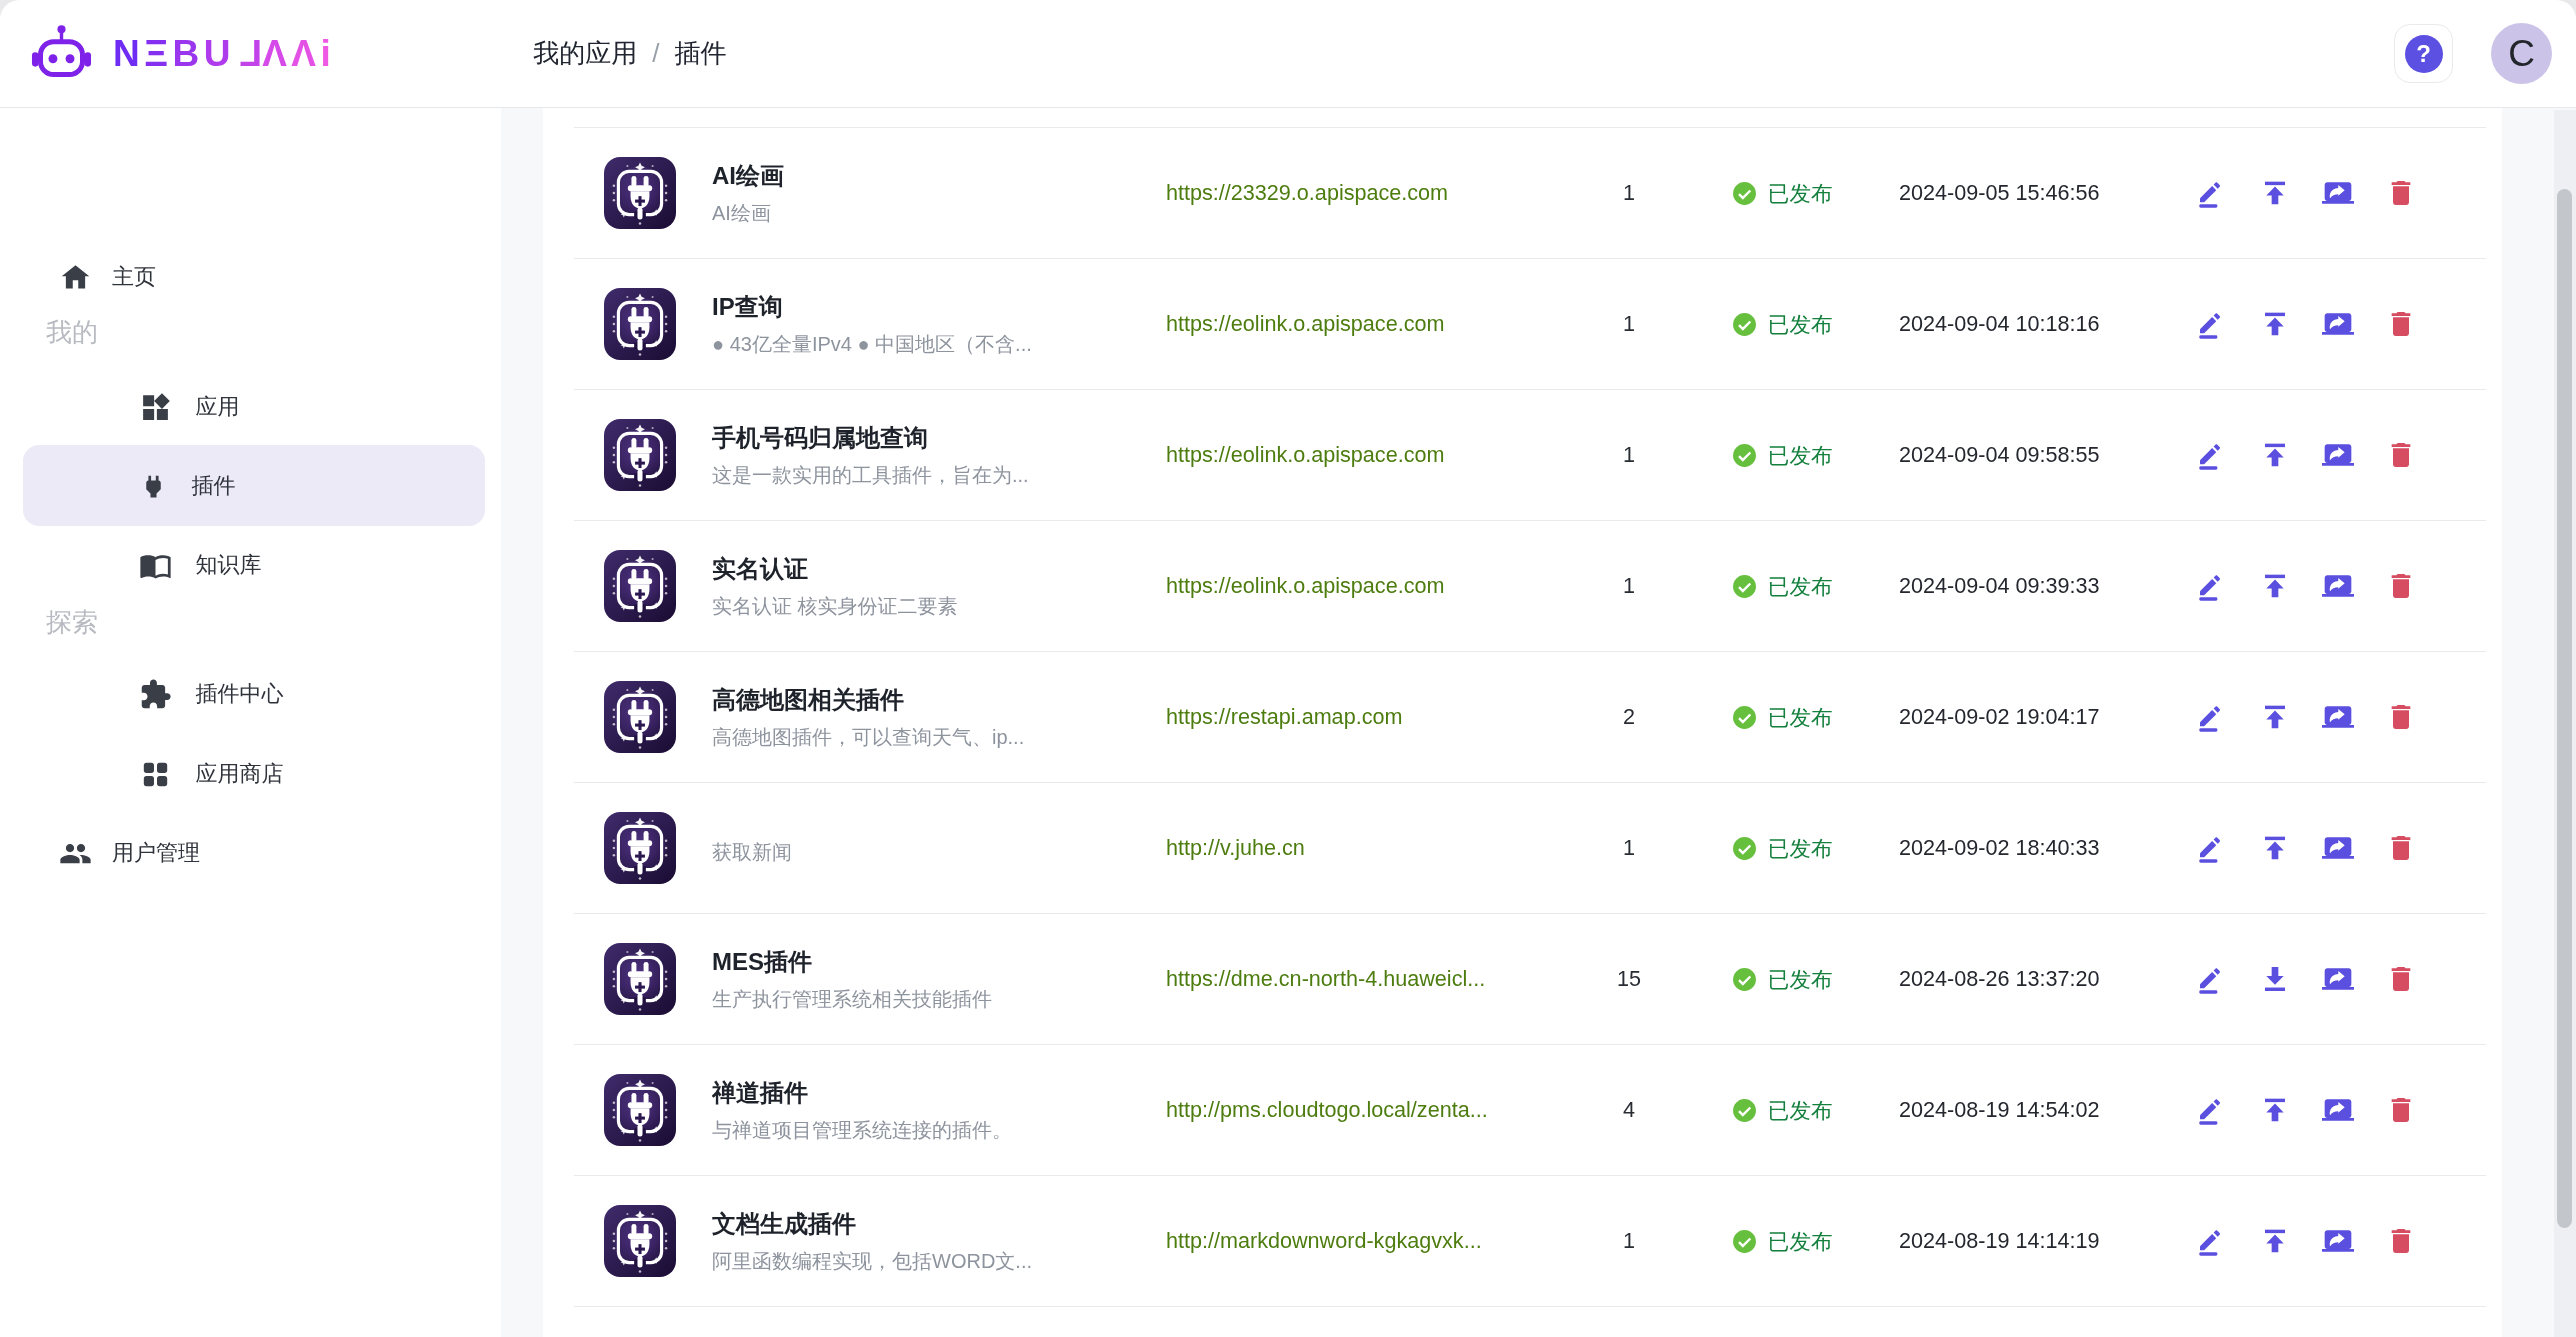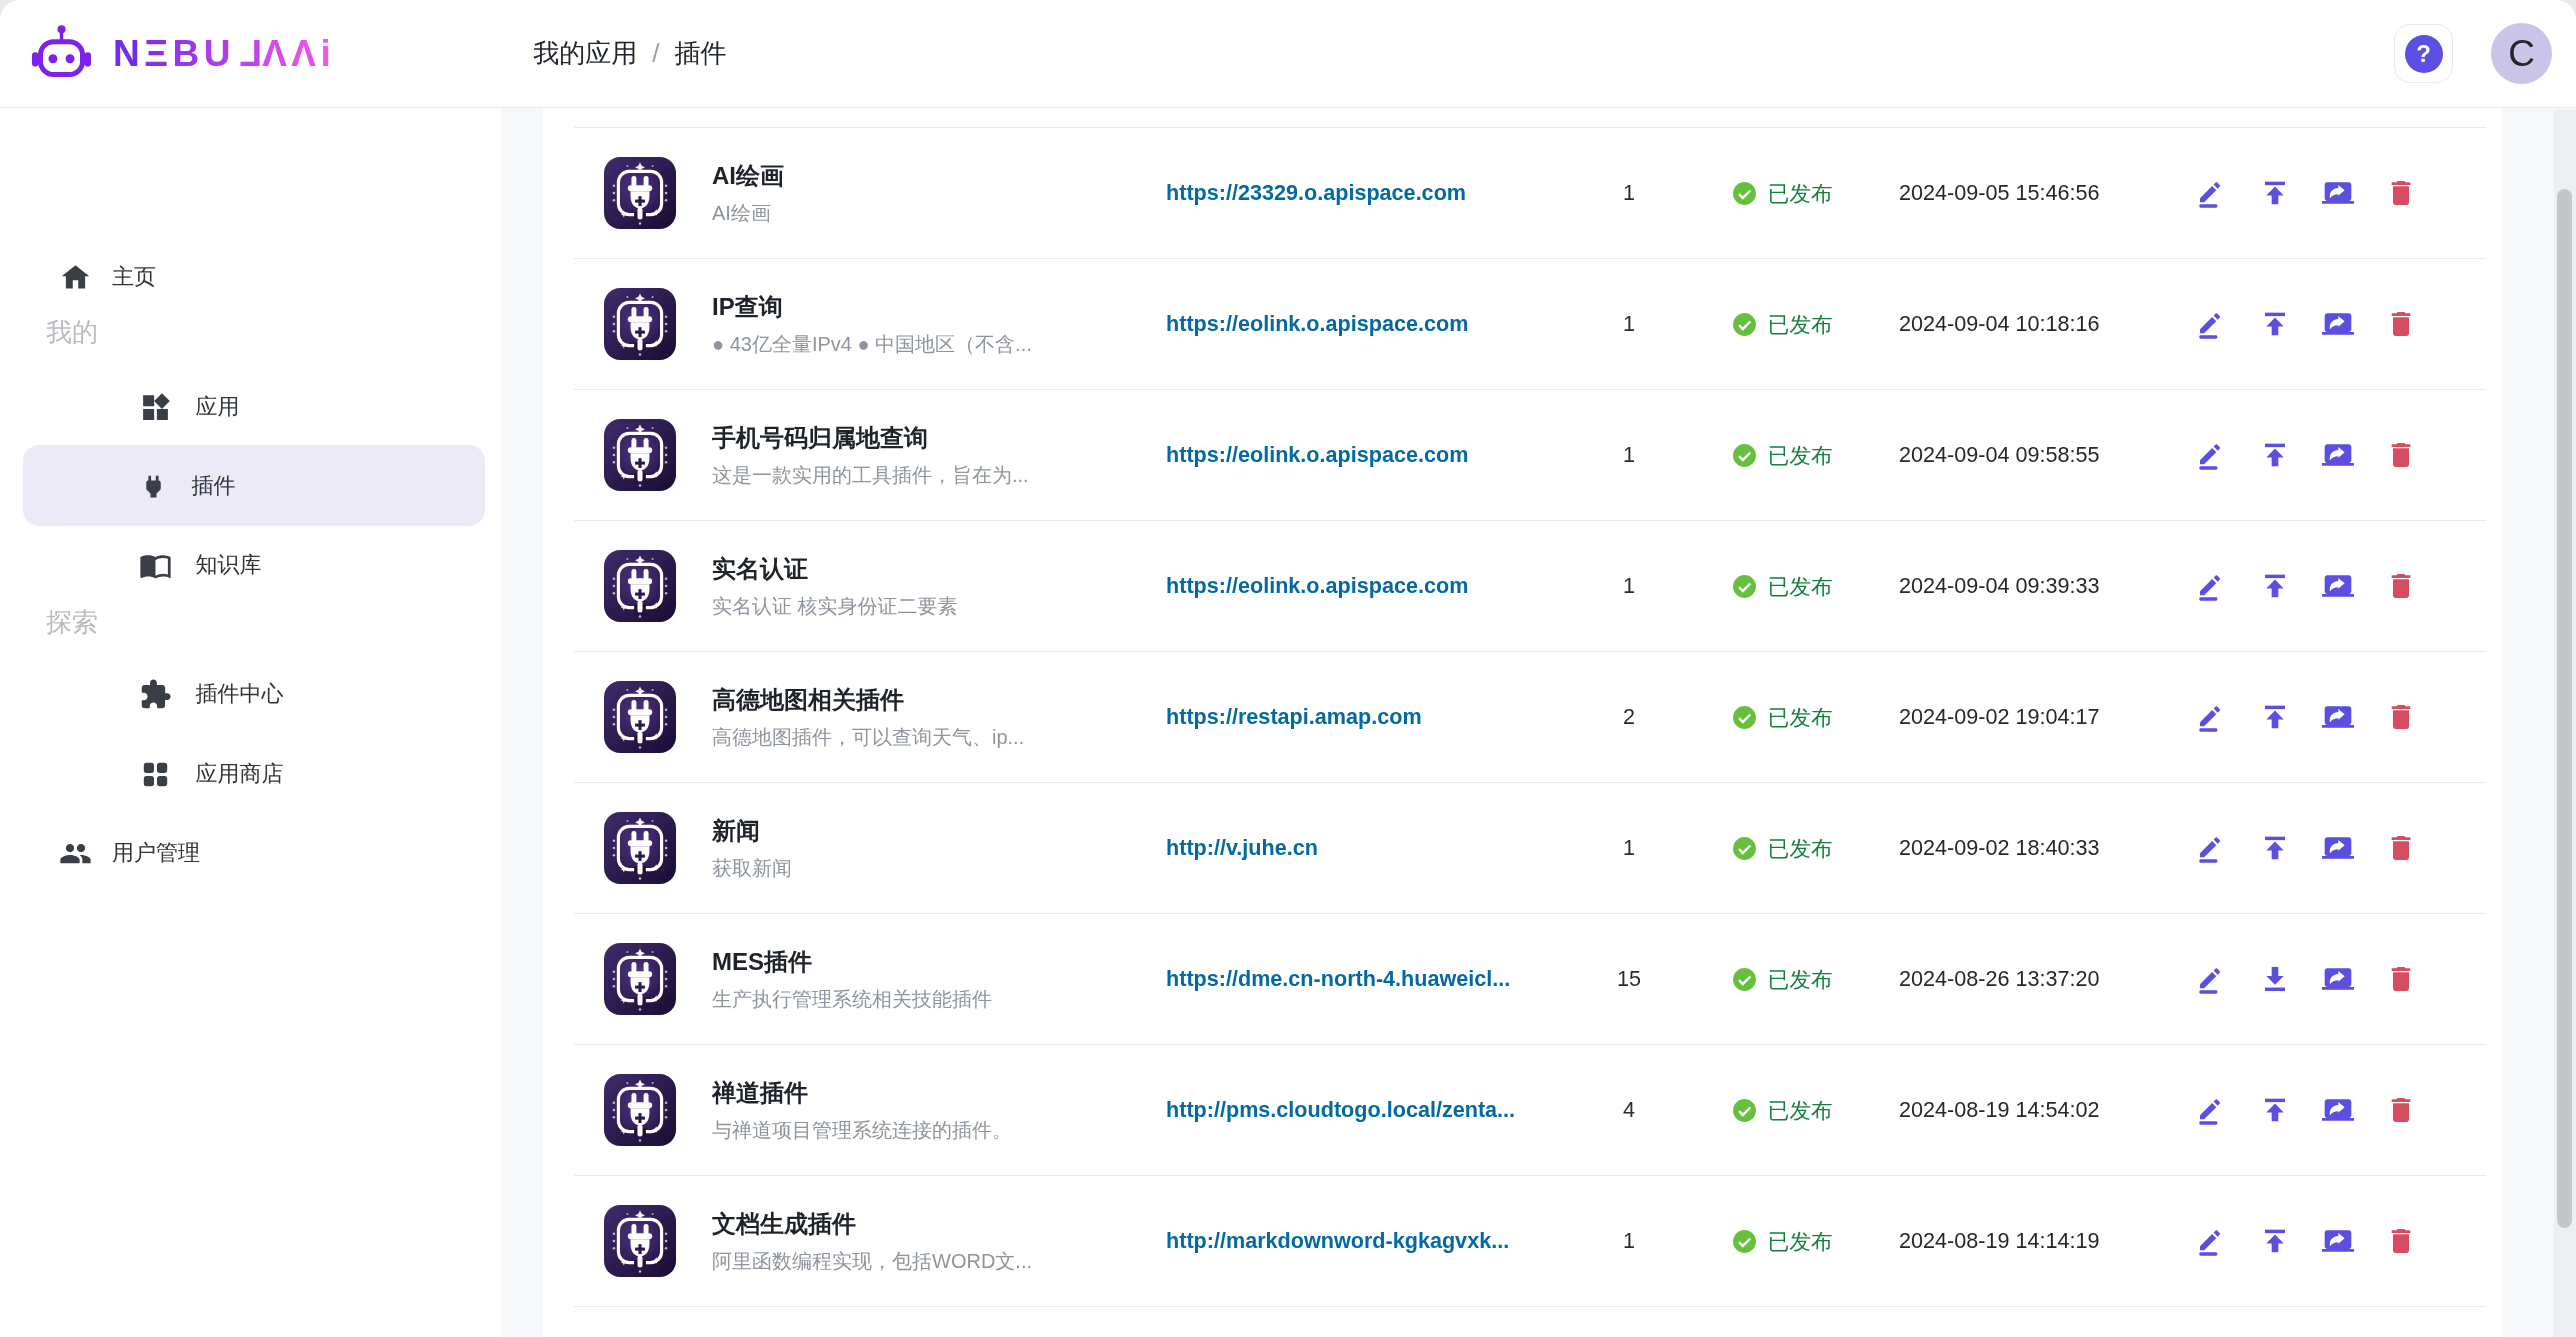--- a/index.html
+++ b/index.html
@@ -41,21 +41,21 @@
   
   .content{position:absolute;left:543px;top:108px;width:1959px;bottom:0;background:#fff;}
   .list{margin:0 16px 0 31px;}
   .list-spacer{height:19px;border-bottom:1.8px solid #e9eaeb;}
   .row{display:flex;align-items:center;height:130px;border-bottom:1.8px solid #e9eaeb;}
   .c-icon{flex:none;width:72px;height:72px;margin-left:30px;}
   .c-icon svg{width:72px;height:72px;display:block;}
   .c-name{flex:none;margin-left:36px;width:454px;overflow:hidden;}
   .p-name{font-size:24px;font-weight:700;color:#1e222a;white-space:nowrap;}
   .p-desc{font-size:20px;color:#8e949e;margin-top:8px;white-space:nowrap;}
-  .c-url{flex:none;width:427px;font-size:21.6px;color:#0369a1;white-space:nowrap;overflow:hidden;font-weight:bold;}
+  .c-url{flex:none;width:427px;font-size:21.6px;color:#4d7c0f;white-space:nowrap;overflow:hidden;}
   .c-count{flex:none;width:72px;text-align:center;font-size:21.6px;color:#282c33;}
   .c-status{flex:none;width:234px;box-sizing:border-box;padding-left:67px;display:flex;align-items:center;gap:10.8px;}
   .status-dot{width:25px;height:25px;flex:none;}
   .status-txt{font-size:21.6px;color:#15803d;white-space:nowrap;}
   .c-date{flex:none;width:297px;font-size:21.6px;color:#24272e;white-space:nowrap;}
   .c-actions{flex:1;display:flex;align-items:center;gap:31px;}
   .act-btn{width:32px;height:32px;padding:0;border:none;background:transparent;cursor:pointer;}
   .act-btn svg{width:32px;height:32px;display:block;fill:#5a4fdf;}
   .act-btn.danger svg{fill:#d64c60;}
 
@@ -559,21 +559,20 @@
         <circle cx="11" cy="48" r="1.4" fill="#fff" opacity="0.7"></circle>
         <circle cx="69" cy="32" r="1.4" fill="#fff" opacity="0.7"></circle>
         <circle cx="69" cy="40" r="1.4" fill="#fff" opacity="0.7"></circle>
         <circle cx="69" cy="48" r="1.4" fill="#fff" opacity="0.7"></circle>
         <circle cx="26" cy="10" r="1.2" fill="#fff" opacity="0.6"></circle>
         <circle cx="54" cy="10" r="1.2" fill="#fff" opacity="0.6"></circle>
         <circle cx="40" cy="74" r="1.4" fill="#fff" opacity="0.7"></circle>
       </svg>
     </div>
     <div class="c-name">
-      <div class="p-name">新闻</div>
       <div class="p-desc">获取新闻</div>
     </div>
     <div class="c-url">http://v.juhe.cn</div>
     <div class="c-count">1</div>
     <div class="c-status">
       <svg class="status-dot" viewBox="0 0 24 24">
         <circle cx="12" cy="12" r="11" fill="#67bf3e"></circle>
         <path d="M10.4 14.7l-2.9-2.9-1.6 1.6 4.5 4.5 8-8-1.6-1.6z" fill="#fff"></path>
       </svg>
       <span class="status-txt">已发布</span>

